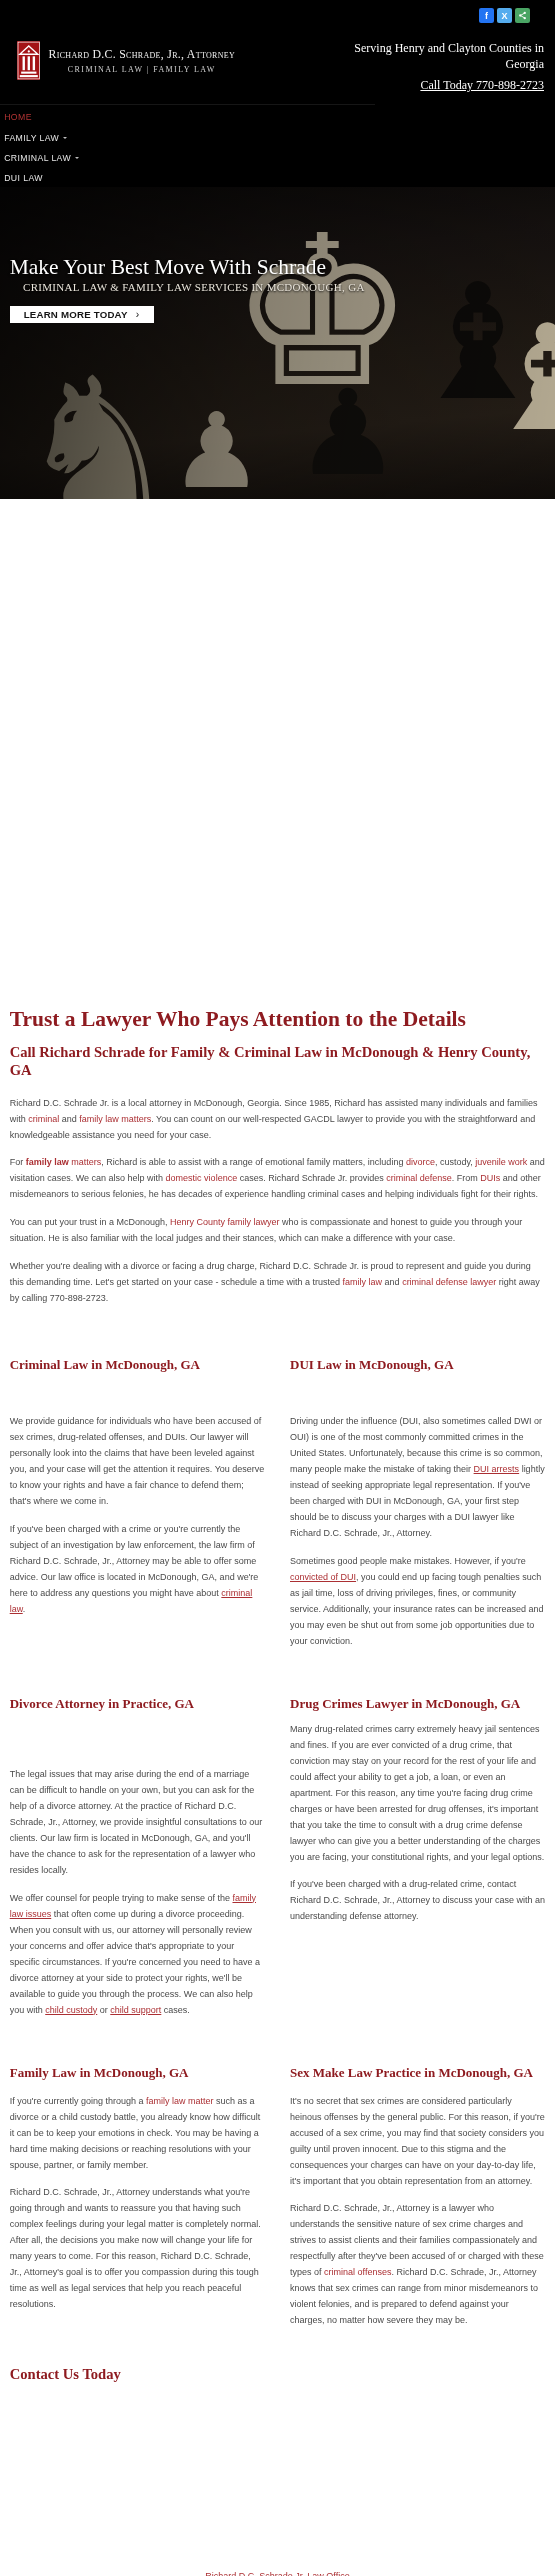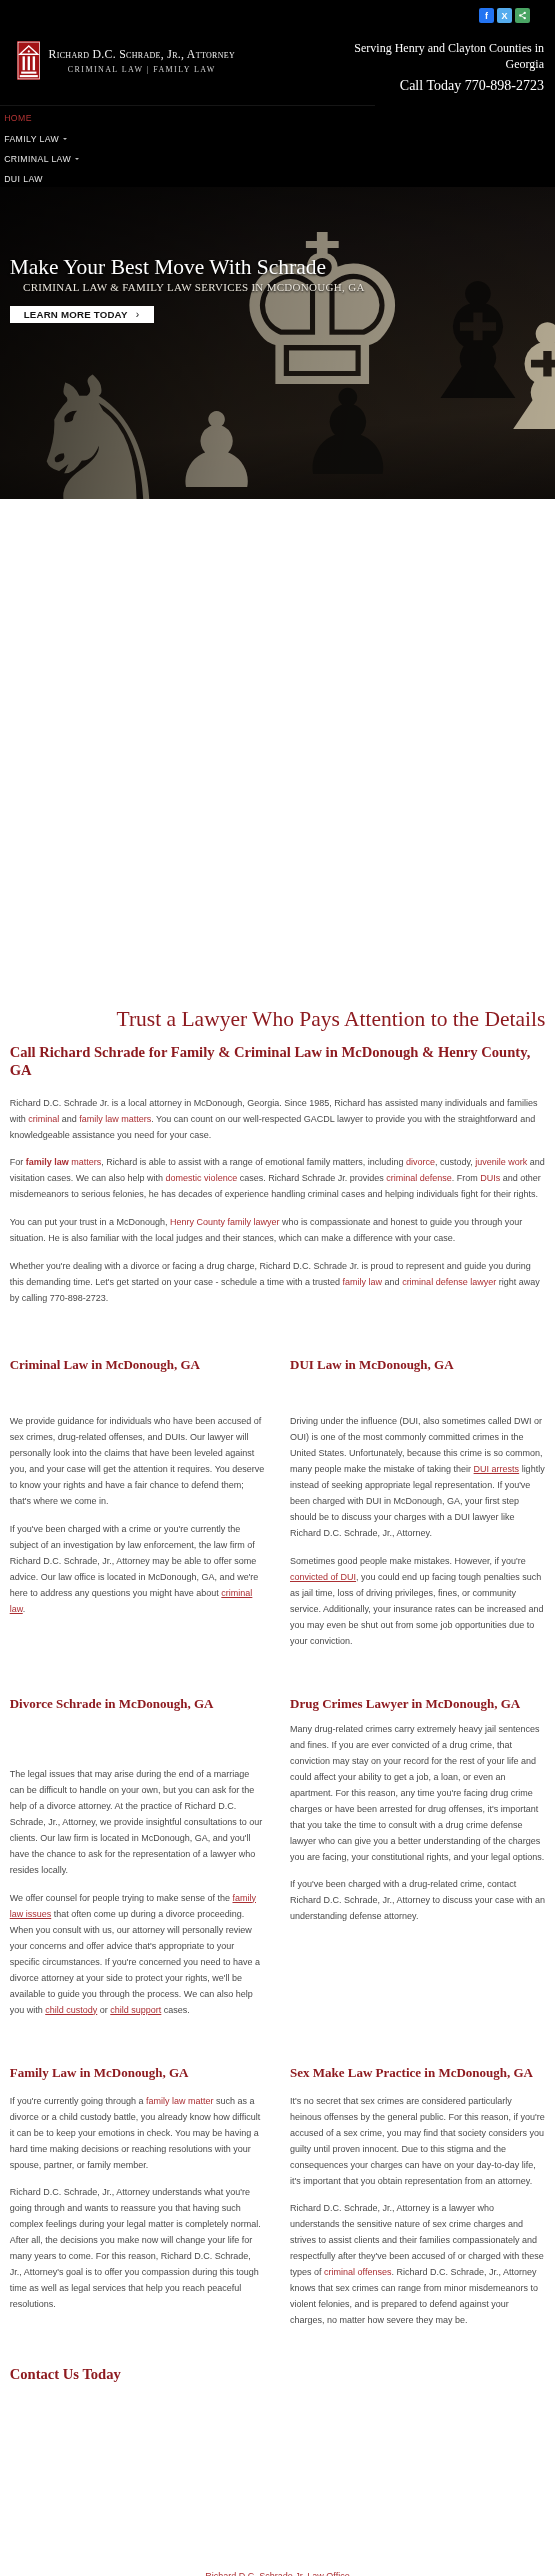--- a/index.html
+++ b/index.html
@@ -16,21 +16,21 @@
   .social-sh { background:#4aa564; }
 
   .logo-row { display:flex; justify-content:space-between; align-items:flex-start; padding:18px 11px 0 16.7px; }
   .logo-wrap { display:flex; align-items:center; gap:8.3px; }
   .logo-text-name { color:#f2f2f2; font-family:"Liberation Serif","DejaVu Serif",serif; font-size:11.8px;
                     font-variant:small-caps; letter-spacing:0.3px; white-space:nowrap; }
   .logo-text-tag { color:#cfcfcf; font-family:"Liberation Serif","DejaVu Serif",serif; font-size:8px;
                    letter-spacing:1.4px; margin-top:2.8px; text-align:center; }
   .serving { text-align:right; color:#fff; font-family:"Liberation Serif","DejaVu Serif",serif; }
   .serving-main { font-size:12px; line-height:1.32; }
-  .serving-call { font-size:14px; margin-top:5.6px; }
+  .serving-call { font-size:12px; margin-top:5.6px;text-decoration:underline; }
 
   .main-nav { width:375px; margin:11px 0 15px 0; padding:7px 0 0 4.2px; border-top:0.7px solid #161616;
               display:flex; flex-wrap:wrap; justify-content:center; column-gap:14.6px; row-gap:10.4px;flex-direction:column; }
   .nav-item { color:#e6e6e6; font-size:8.7px; letter-spacing:0.4px; text-decoration:none; cursor:pointer;
               display:inline-flex; align-items:center; white-space:nowrap; }
   .nav-item.active { color:#b33434; }
   .caret { display:inline-block; width:0; height:0; border-left:2.8px solid transparent; border-right:2.8px solid transparent;
            border-top:2.8px solid #bdbdbd; margin-left:4.2px; }
 
   
@@ -49,22 +49,22 @@
   .hero-sub { position:absolute; left:23px; top:94px; color:#e9e4da; font-family:"Liberation Serif","DejaVu Serif",serif;
               font-size:11px; letter-spacing:0.3px; text-shadow:0 0.7px 2.1px #000; }
   .hero-cta { position:absolute; left:9.7px; top:119px; background:#fff; color:#141414; border:none; cursor:pointer;
               font-family:"Liberation Sans","DejaVu Sans",sans-serif; font-weight:bold; font-size:9.7px;
               letter-spacing:0.2px; padding:3px 14px; display:inline-flex; align-items:center; gap:8.3px; }
   .hero-cta .chev { font-size:10.4px; font-weight:normal; }
 
   
   .white-gap { height:493px; background:#fff; }
   .content { padding:0 9.7px 42px 9.7px; color:#4a4a4a; }
-  .h1 { color:#8e1b20; font-family:"Liberation Serif","DejaVu Serif",serif; font-weight:normal;
-        font-size:21.5px; margin:15.3px 0 0 0; line-height:1.2;text-align:right; }
+  .h1 { color:#8e1b20; font-family:"Liberation Serif","DejaVu Serif",serif; font-weight:bold;
+        font-size:21.5px; margin:15.3px 0 0 0; line-height:1.2; }
   .h2 { color:#8e1b20; font-family:"Liberation Serif","DejaVu Serif",serif; font-weight:bold;
         font-size:14.6px; margin:9.7px 0 0 0; line-height:1.25; }
   .body-text { font-size:9px; line-height:16px; margin:11.8px 0 0 0; color:#4a4a4a; }
   .intro .body-text.first { margin-top:15.3px; }
   a.link, a.link-bold, a.link-underline { color:#ab2f33; cursor:pointer; text-decoration:none; }
   a.link-bold { font-weight:bold; }
   a.link-underline { text-decoration:underline; }
 
   .cols { display:grid; grid-template-columns:1fr 1fr; column-gap:25px; }
   .col-title { color:#8e1b20; font-family:"Liberation Serif","DejaVu Serif",serif; font-weight:bold;
@@ -193,21 +193,21 @@
     </div>
     <div class="col col-right">
       <h3 class="col-title">DUI Law in McDonough, GA</h3>
       <p class="body-text first">Driving under the influence (DUI, also sometimes called DWI or OUI) is one of the most commonly committed crimes in the United States. Unfortunately, because this crime is so common, many people make the mistake of taking their <a class="link-underline">DUI arrests</a> lightly instead of seeking appropriate legal representation. If you've been charged with DUI in McDonough, GA, your first step should be to discuss your charges with a DUI lawyer like Richard D.C. Schrade, Jr., Attorney.</p>
       <p class="body-text">Sometimes good people make mistakes. However, if you're <a class="link-underline">convicted of DUI</a>, you could end up facing tough penalties such as jail time, loss of driving privileges, fines, or community service. Additionally, your insurance rates can be increased and you may even be shut out from some job opportunities due to your conviction.</p>
     </div>
   </section>
 
   <section class="cols sec-b">
     <div class="col col-left">
-      <h3 class="col-title">Divorce Schrade in McDonough, GA</h3>
+      <h3 class="col-title">Divorce Attorney in Practice, GA</h3>
       <p class="body-text first">The legal issues that may arise during the end of a marriage can be difficult to handle on your own, but you can ask for the help of a divorce attorney. At the practice of Richard D.C. Schrade, Jr., Attorney, we provide insightful consultations to our clients. Our law firm is located in McDonough, GA, and you'll have the chance to ask for the representation of a lawyer who resides locally.</p>
       <p class="body-text">We offer counsel for people trying to make sense of the <a class="link-underline">family law issues</a> that often come up during a divorce proceeding. When you consult with us, our attorney will personally review your concerns and offer advice that's appropriate to your specific circumstances. If you're concerned you need to have a divorce attorney at your side to protect your rights, we'll be available to guide you through the process. We can also help you with <a class="link-underline">child custody</a> or <a class="link-underline">child support</a> cases.</p>
     </div>
     <div class="col col-right">
       <h3 class="col-title">Drug Crimes Lawyer in McDonough, GA</h3>
       <p class="body-text">Many drug-related crimes carry extremely heavy jail sentences and fines. If you are ever convicted of a drug crime, that conviction may stay on your record for the rest of your life and could affect your ability to get a job, a loan, or even an apartment. For this reason, any time you're facing drug crime charges or have been arrested for drug offenses, it's important that you take the time to consult with a drug crime defense lawyer who can give you a better understanding of the charges you are facing, your constitutional rights, and your legal options.</p>
       <p class="body-text">If you've been charged with a drug-related crime, contact Richard D.C. Schrade, Jr., Attorney to discuss your case with an understanding defense attorney.</p>
     </div>
   </section>
 

